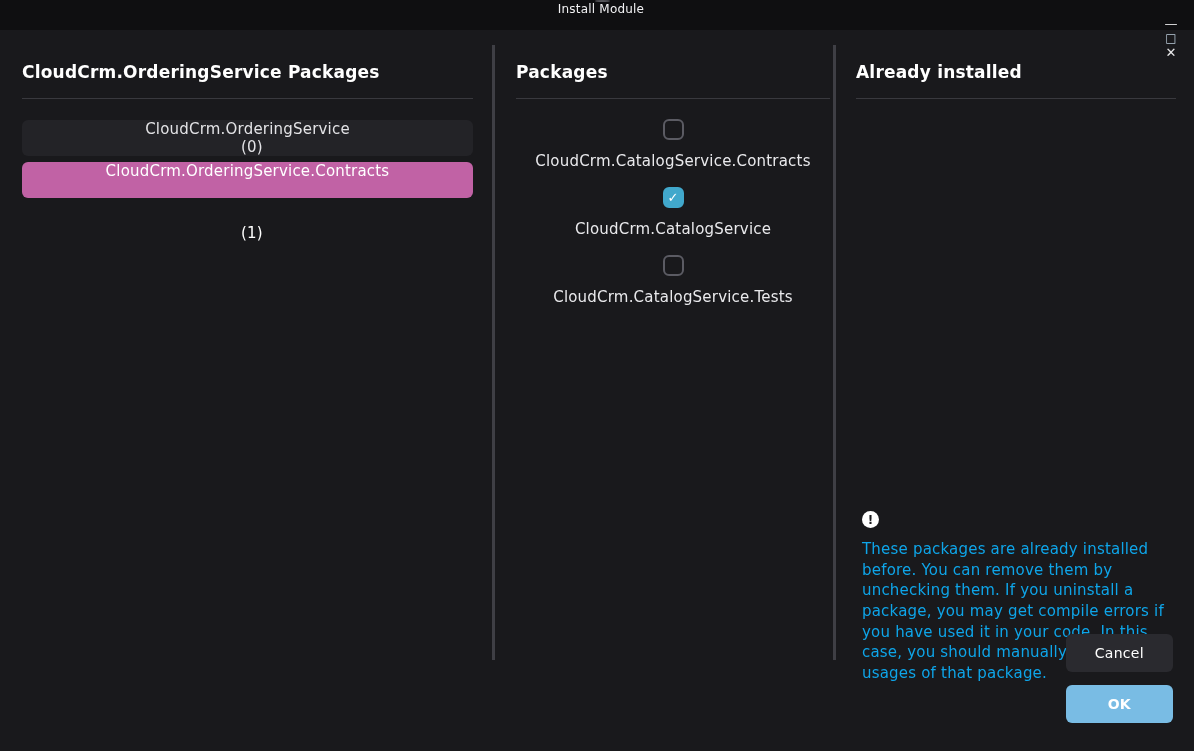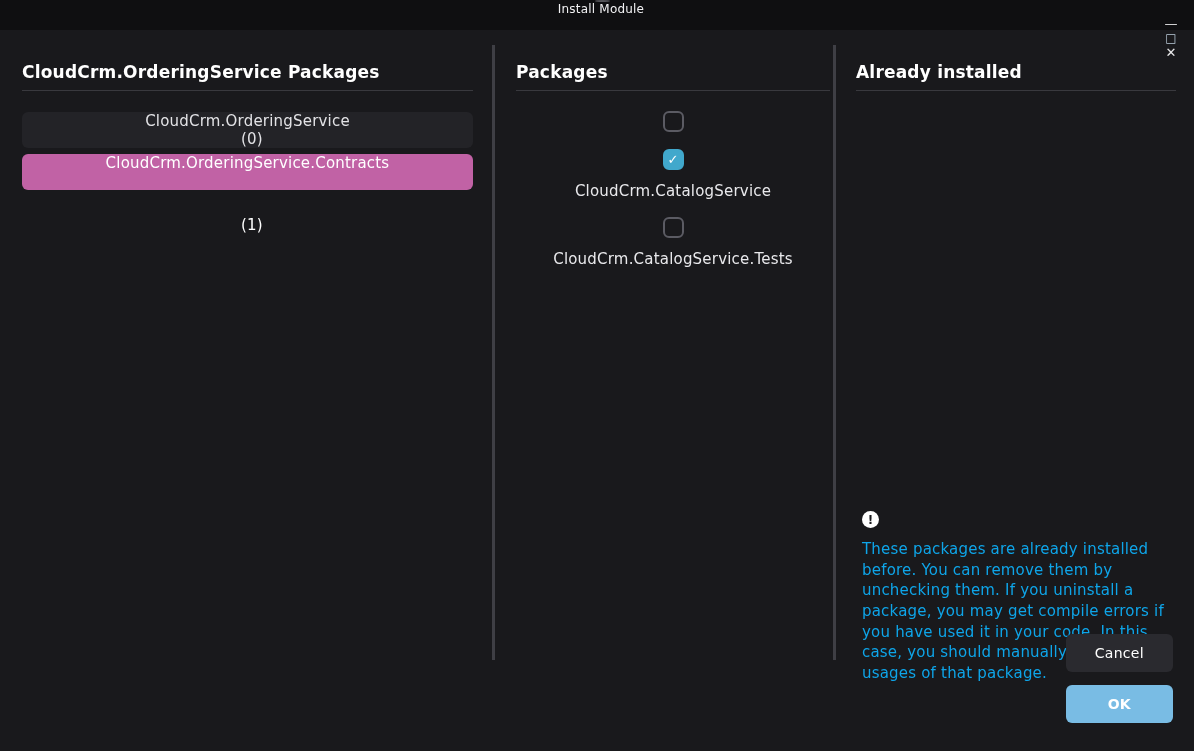--- a/index.html
+++ b/index.html
@@ -34,21 +34,21 @@
     width:46px; height:100%;
     display:flex; align-items:center; justify-content:center;
     font-size:13px; color:#e8e8ea; cursor:default;
   }
   .win-btn.maximize { color:#b9c9d6; font-size:12px; }
   .win-btn.close { font-size:13px; }
 
   
   .panel-heading {
     font-size:17px; font-weight:700; color:#ffffff;
-    padding-bottom:8px;
+    padding-bottom:16px;
     border-bottom:1px solid #39393e;
   }
   .col { position:absolute; top:62px; }
   .col-left  { left:22px;  width:451px; }
   .col-mid   { left:516px; width:314px; }
   .col-right { left:856px; width:320px; height:598px; }
 
   .vdivider {
     position:absolute; top:45px; height:615px; width:3px;
     background:#3f3f45;
@@ -143,20 +143,21 @@
       <span class="item-count">(1)</span>
     </div>
   </div>
 </div>
 
 <div class="col col-mid">
   <div class="panel-heading">Packages</div>
   <div class="pkg-list">
     <div class="pkg-row">
       <span class="checkbox"></span>
+      <span class="pkg-label">CloudCrm.CatalogService.Contracts</span>
     </div>
     <div class="pkg-row">
       <span class="checkbox checked"></span>
       <span class="pkg-label">CloudCrm.CatalogService</span>
     </div>
     <div class="pkg-row">
       <span class="checkbox"></span>
       <span class="pkg-label">CloudCrm.CatalogService.Tests</span>
     </div>
   </div>

